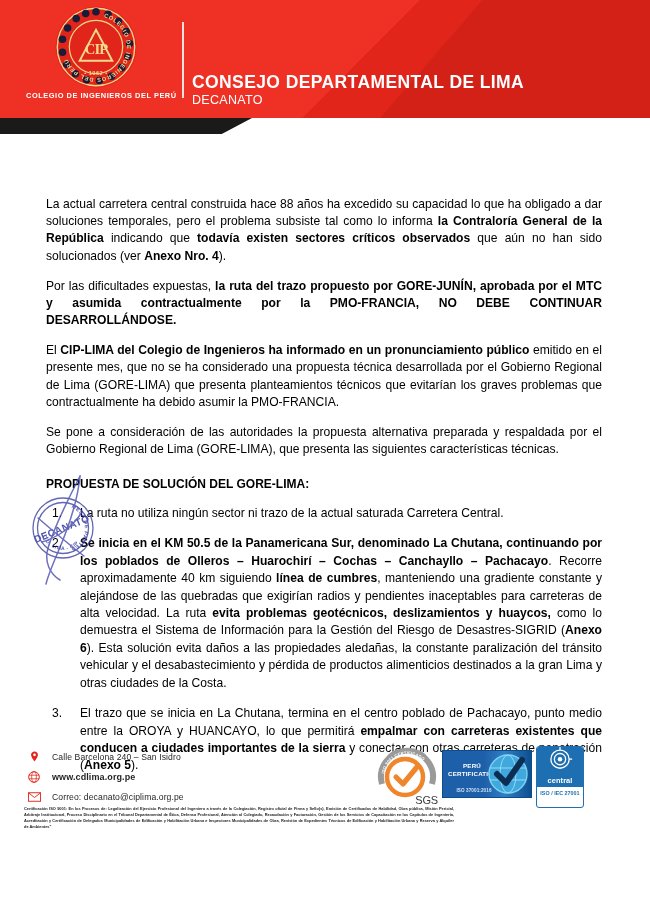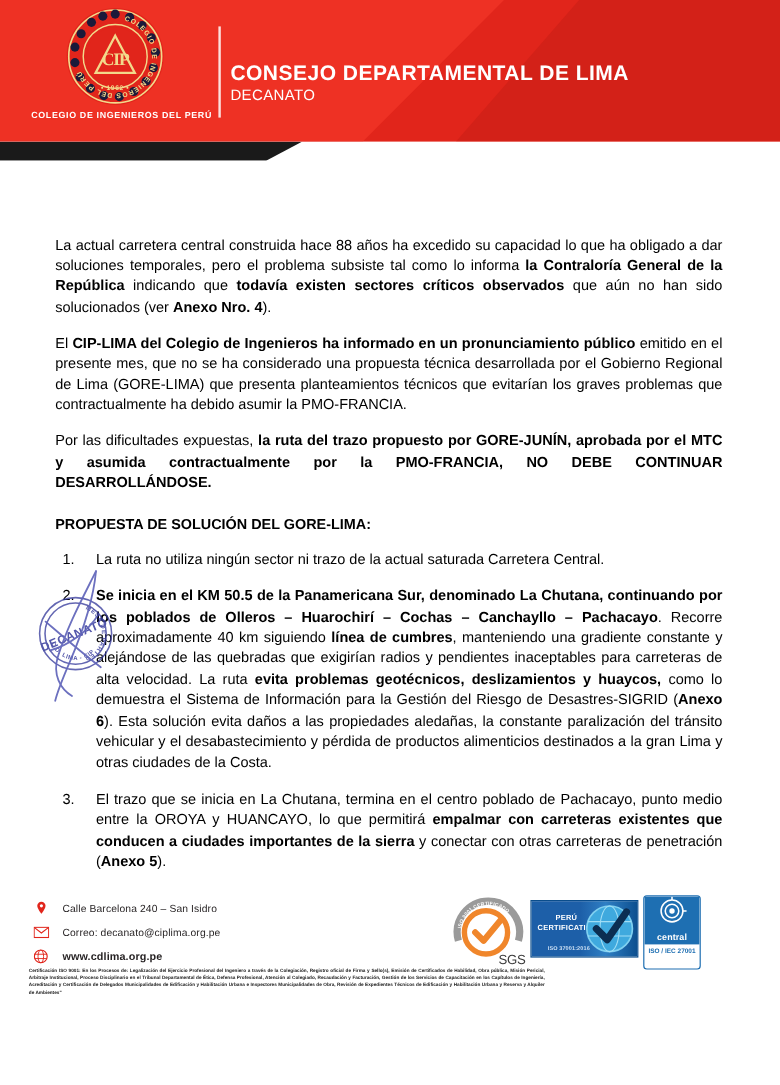--- a/index.html
+++ b/index.html
@@ -65,21 +65,21 @@
     position: absolute;
     left: 182px;
     top: 22px;
     width: 2px;
     height: 76px;
     background: rgba(255,255,255,0.85);
   }
   .header-titles {
     position: absolute;
     left: 192px;
-    top: 52px;
+    top: 73px;
   }
   .header-title {
     font-size: 17.5px;
     font-weight: 700;
     color: #ffffff;
     letter-spacing: 0.4px;
     line-height: 1.05;
     white-space: nowrap;
   }
   .header-subtitle {
@@ -364,22 +364,23 @@
   </div>
 </div>
 
 <div class="black-band">
   <div class="black-band-shape"></div>
 </div>
 
 <div class="doc-body">
   <div id="paragraphs">
       <p class="para"><span>La actual carretera central construida hace 88 años ha excedido su capacidad lo que ha obligado a dar soluciones temporales, pero el problema subsiste tal como lo informa </span><b>la Contraloría General de la República</b><span> indicando que </span><b>todavía existen sectores críticos observados</b><span> que aún no han sido solucionados (ver </span><b>Anexo Nro. 4</b><span>).</span></p>
+      <p class="para"><span>Por las dificultades expuestas, </span><b>la ruta del trazo propuesto por GORE-JUNÍN, aprobada por el MTC y asumida contractualmente por la PMO-FRANCIA, NO DEBE CONTINUAR DESARROLLÁNDOSE.</b></p>
       <p class="para"><span>El </span><b>CIP-LIMA del Colegio de Ingenieros ha informado en un pronunciamiento público</b><span> emitido en el presente mes, que no se ha considerado una propuesta técnica desarrollada por el Gobierno Regional de Lima (GORE-LIMA) que presenta planteamientos técnicos que evitarían los graves problemas que contractualmente ha debido asumir la PMO-FRANCIA.</span></p>
-      <p class="para"><span>Por las dificultades expuestas, </span><b>la ruta del trazo propuesto por GORE-JUNÍN, aprobada por el MTC y asumida contractualmente por la PMO-FRANCIA, NO DEBE CONTINUAR DESARROLLÁNDOSE.</b></p>
+      <p class="para"><span>Se pone a consideración de las autoridades la propuesta alternativa preparada y respaldada por el Gobierno Regional de Lima (GORE-LIMA), que presenta las siguientes características técnicas.</span></p>
     </div>
   <div class="section-head">PROPUESTA DE SOLUCIÓN DEL GORE-LIMA:</div>
   <ol class="items" id="items">
       <li><span class="num">1.</span><span>La ruta no utiliza ningún sector ni trazo de la actual saturada Carretera Central.</span></li>
       <li><span class="num">2.</span><b>Se inicia en el KM 50.5 de la Panamericana Sur, denominado La Chutana, continuando por los poblados de Olleros – Huarochirí – Cochas – Canchayllo – Pachacayo</b><span>. Recorre aproximadamente 40 km siguiendo </span><b>línea de cumbres</b><span>, manteniendo una gradiente constante y alejándose de las quebradas que exigirían radios y pendientes inaceptables para carreteras de alta velocidad. La ruta </span><b>evita problemas geotécnicos, deslizamientos y huaycos,</b><span> como lo demuestra el Sistema de Información para la Gestión del Riesgo de Desastres-SIGRID (</span><b>Anexo 6</b><span>). Esta solución evita daños a las propiedades aledañas, la constante paralización del tránsito vehicular y el desabastecimiento y pérdida de productos alimenticios destinados a la gran Lima y otras ciudades de la Costa.</span></li>
       <li><span class="num">3.</span><span>El trazo que se inicia en La Chutana, termina en el centro poblado de Pachacayo, punto medio entre la OROYA y HUANCAYO, lo que permitirá </span><b>empalmar con carreteras existentes que conducen a ciudades importantes de la sierra</b><span> y conectar con otras carreteras de penetración (</span><b>Anexo 5</b><span>).</span></li>
     </ol>
 </div>
 
 <svg class="stamp" viewBox="0 0 112 150">
@@ -413,36 +414,36 @@
         <span class="contact-icon">
           <svg viewBox="0 0 16 16" width="11" height="13">
             <path d="M8 0.6C5.2 0.6 3 2.8 3 5.6c0 3.6 5 9.8 5 9.8s5-6.2 5-9.8C13 2.8 10.8 0.6 8 0.6z" fill="#E1251B"></path>
             <circle cx="8" cy="5.6" r="1.9" fill="#fff"></circle>
           </svg>
         </span>
         <span class="contact-text">Calle Barcelona 240 – San Isidro</span>
       </div>
       <div class="contact-row">
         <span class="contact-icon">
-          <svg viewBox="0 0 18 13" width="13" height="10">
-            <rect x="0.6" y="0.6" width="16.8" height="11.8" fill="none" stroke="#E1251B" stroke-width="1.3"></rect>
-            <path d="M1 1 L9 7.2 L17 1" fill="none" stroke="#E1251B" stroke-width="1.3"></path>
-          </svg>
-        </span>
-        <span class="contact-text">Correo: decanato@ciplima.org.pe</span>
-      </div>
-      <div class="contact-row">
-        <span class="contact-icon">
           <svg viewBox="0 0 16 16" width="12" height="12">
             <circle cx="8" cy="8" r="7.1" fill="none" stroke="#E1251B" stroke-width="1.3"></circle>
             <ellipse cx="8" cy="8" rx="3.1" ry="7.1" fill="none" stroke="#E1251B" stroke-width="1"></ellipse>
             <path d="M1.2 5.6 H14.8 M1.2 10.4 H14.8" stroke="#E1251B" stroke-width="1" fill="none"></path>
           </svg>
         </span>
         <span class="contact-text web">www.cdlima.org.pe</span>
+      </div>
+      <div class="contact-row">
+        <span class="contact-icon">
+          <svg viewBox="0 0 18 13" width="13" height="10">
+            <rect x="0.6" y="0.6" width="16.8" height="11.8" fill="none" stroke="#E1251B" stroke-width="1.3"></rect>
+            <path d="M1 1 L9 7.2 L17 1" fill="none" stroke="#E1251B" stroke-width="1.3"></path>
+          </svg>
+        </span>
+        <span class="contact-text">Correo: decanato@ciplima.org.pe</span>
       </div>
     </div>
 
   <div class="fineprint">Certificación ISO 9001: En los Procesos de: Legalización del Ejercicio Profesional del Ingeniero a través de la Colegiación, Registro oficial de Firma y Sello(s), Emisión de Certificados de Habilidad, Obra pública, Misión Pericial, Arbitraje Institucional, Proceso Disciplinario en el Tribunal Departamental de Ética, Defensa Profesional, Atención al Colegiado, Recaudación y Facturación, Gestión de los Servicios de Capacitación en los Capítulos de Ingeniería, Acreditación y Certificación de Delegados Municipalidades de Edificación y Habilitación Urbana e Inspectores Municipalidades de Obra, Revisión de Expedientes Técnicos de Edificación y Habilitación Urbana y Reserva y Alquiler de Ambientes"</div>
 
   <div class="badges">
 
     <div class="badge-sgs">
       <svg viewBox="0 0 62 62" width="62" height="62">
         <path d="M6 40 A26 26 0 1 1 56 40" fill="none" stroke="#9A9A9A" stroke-width="6"></path>

